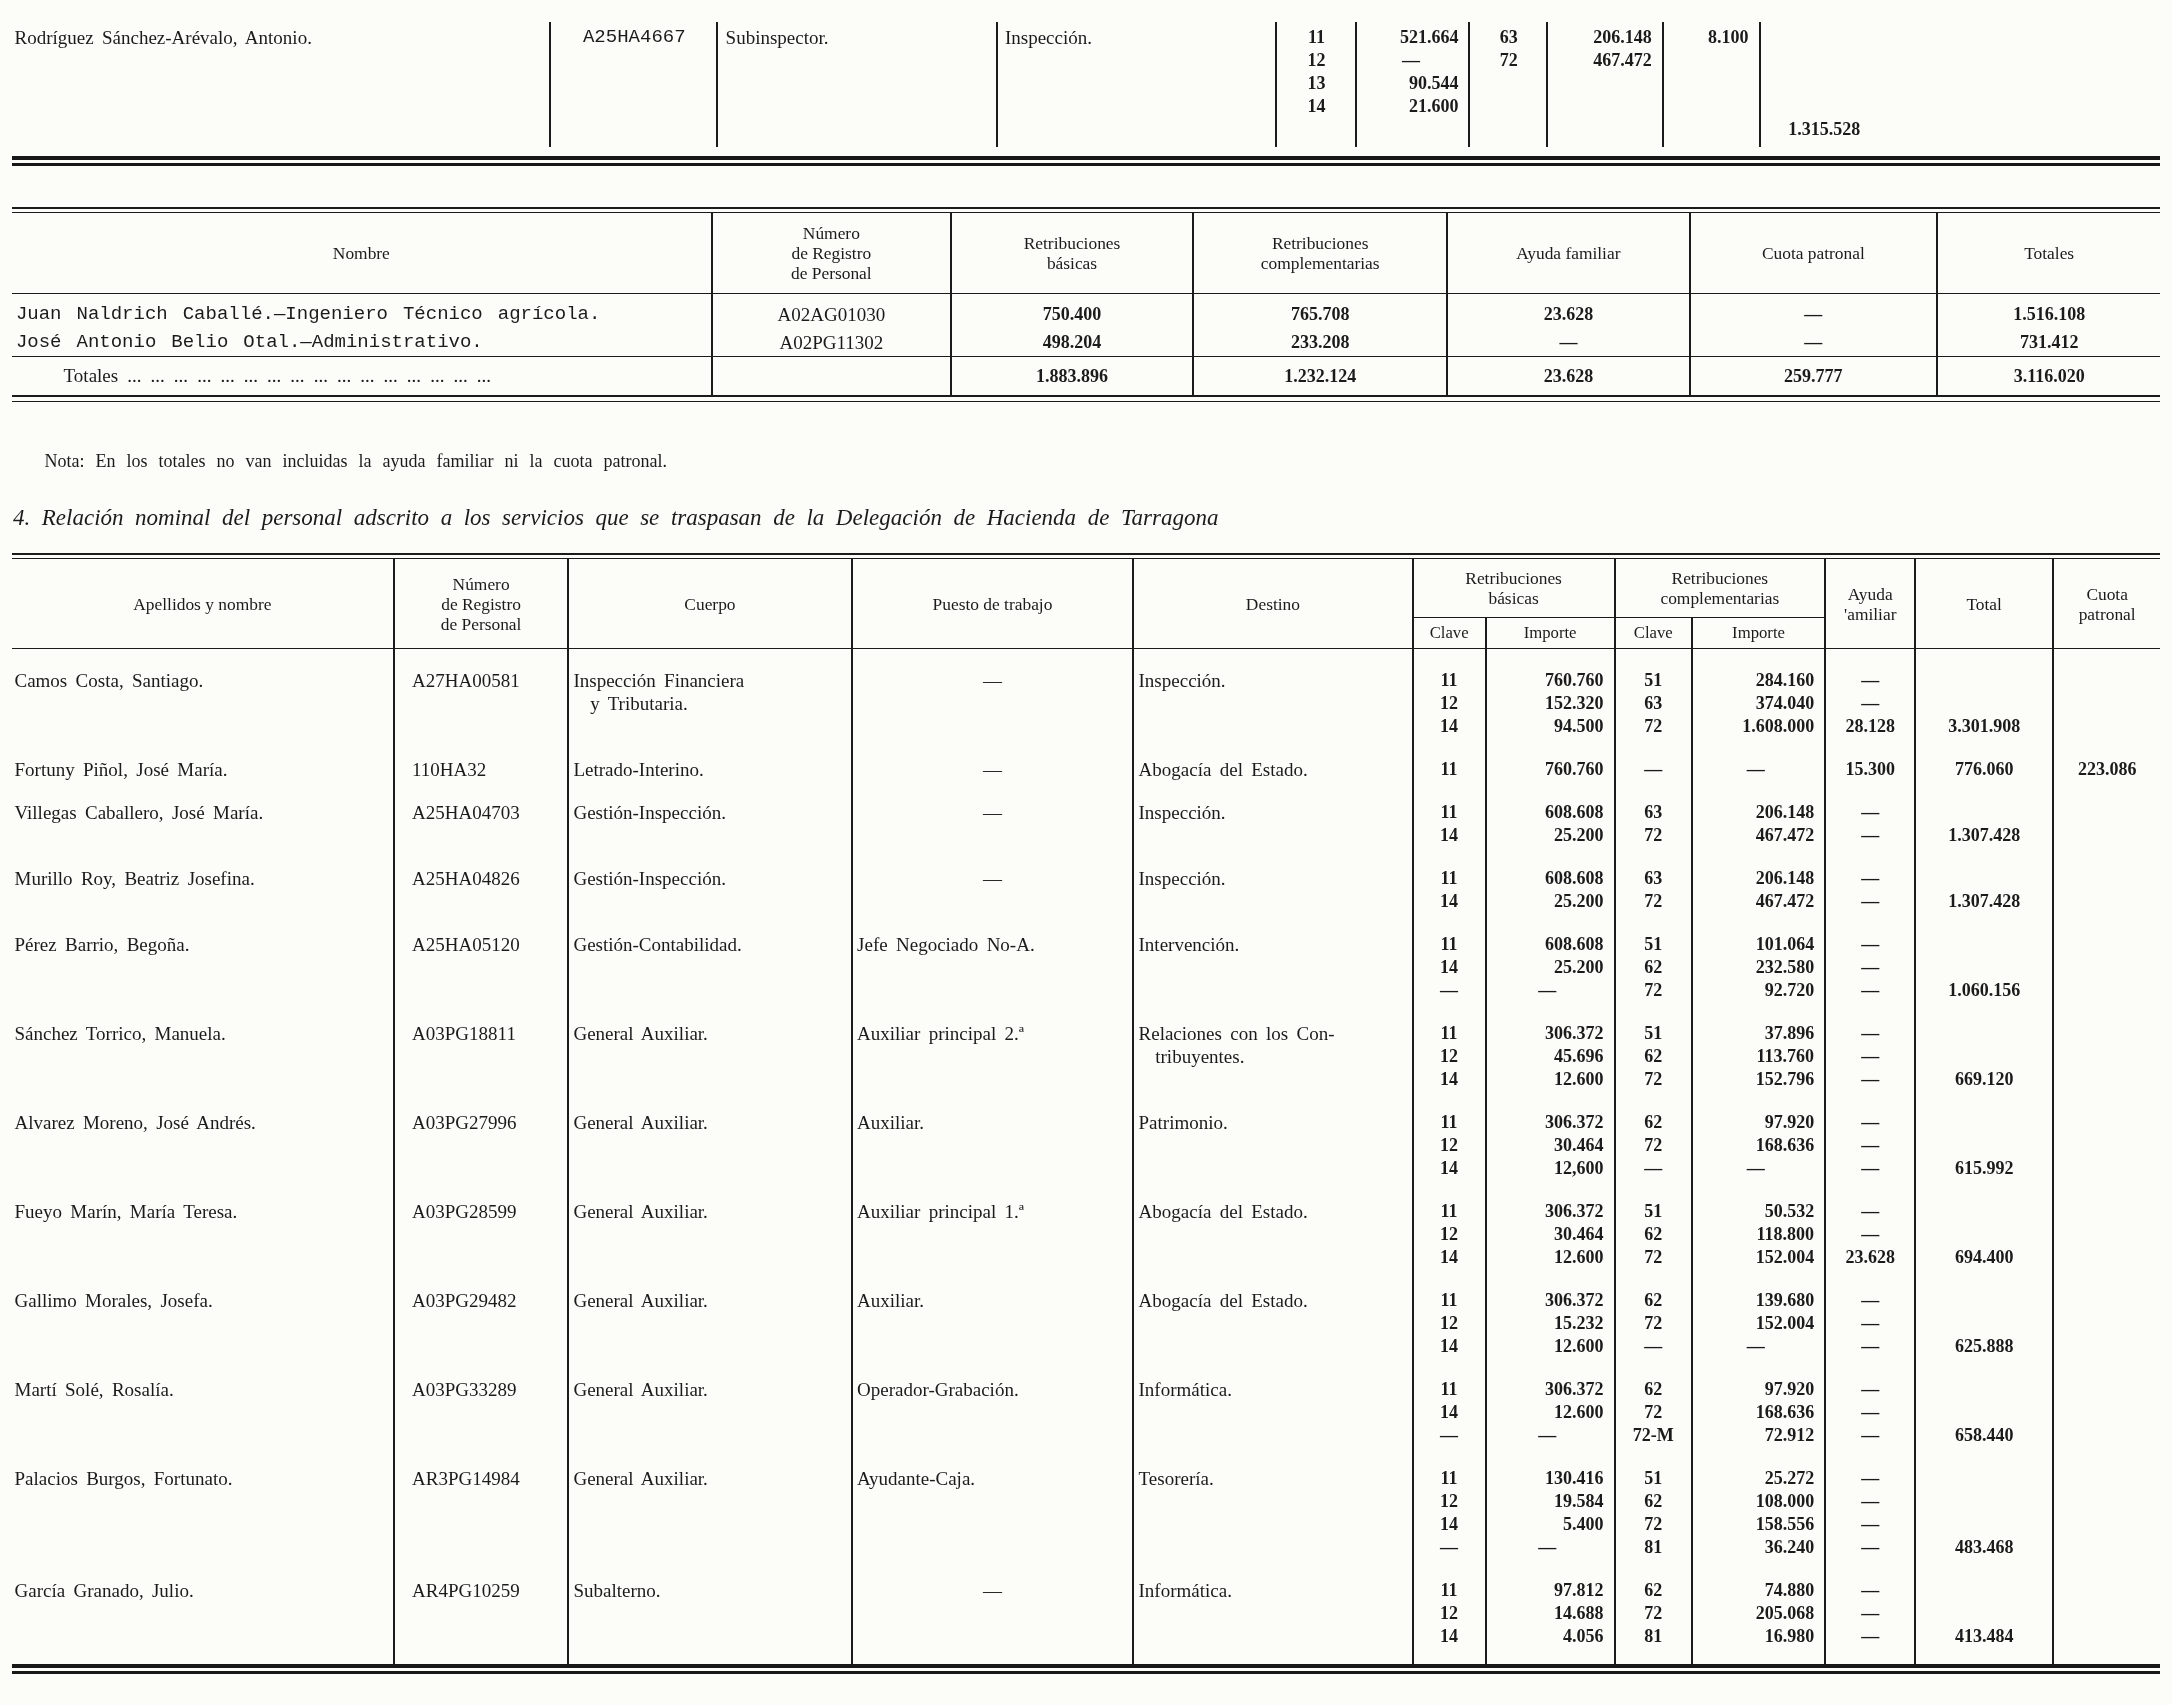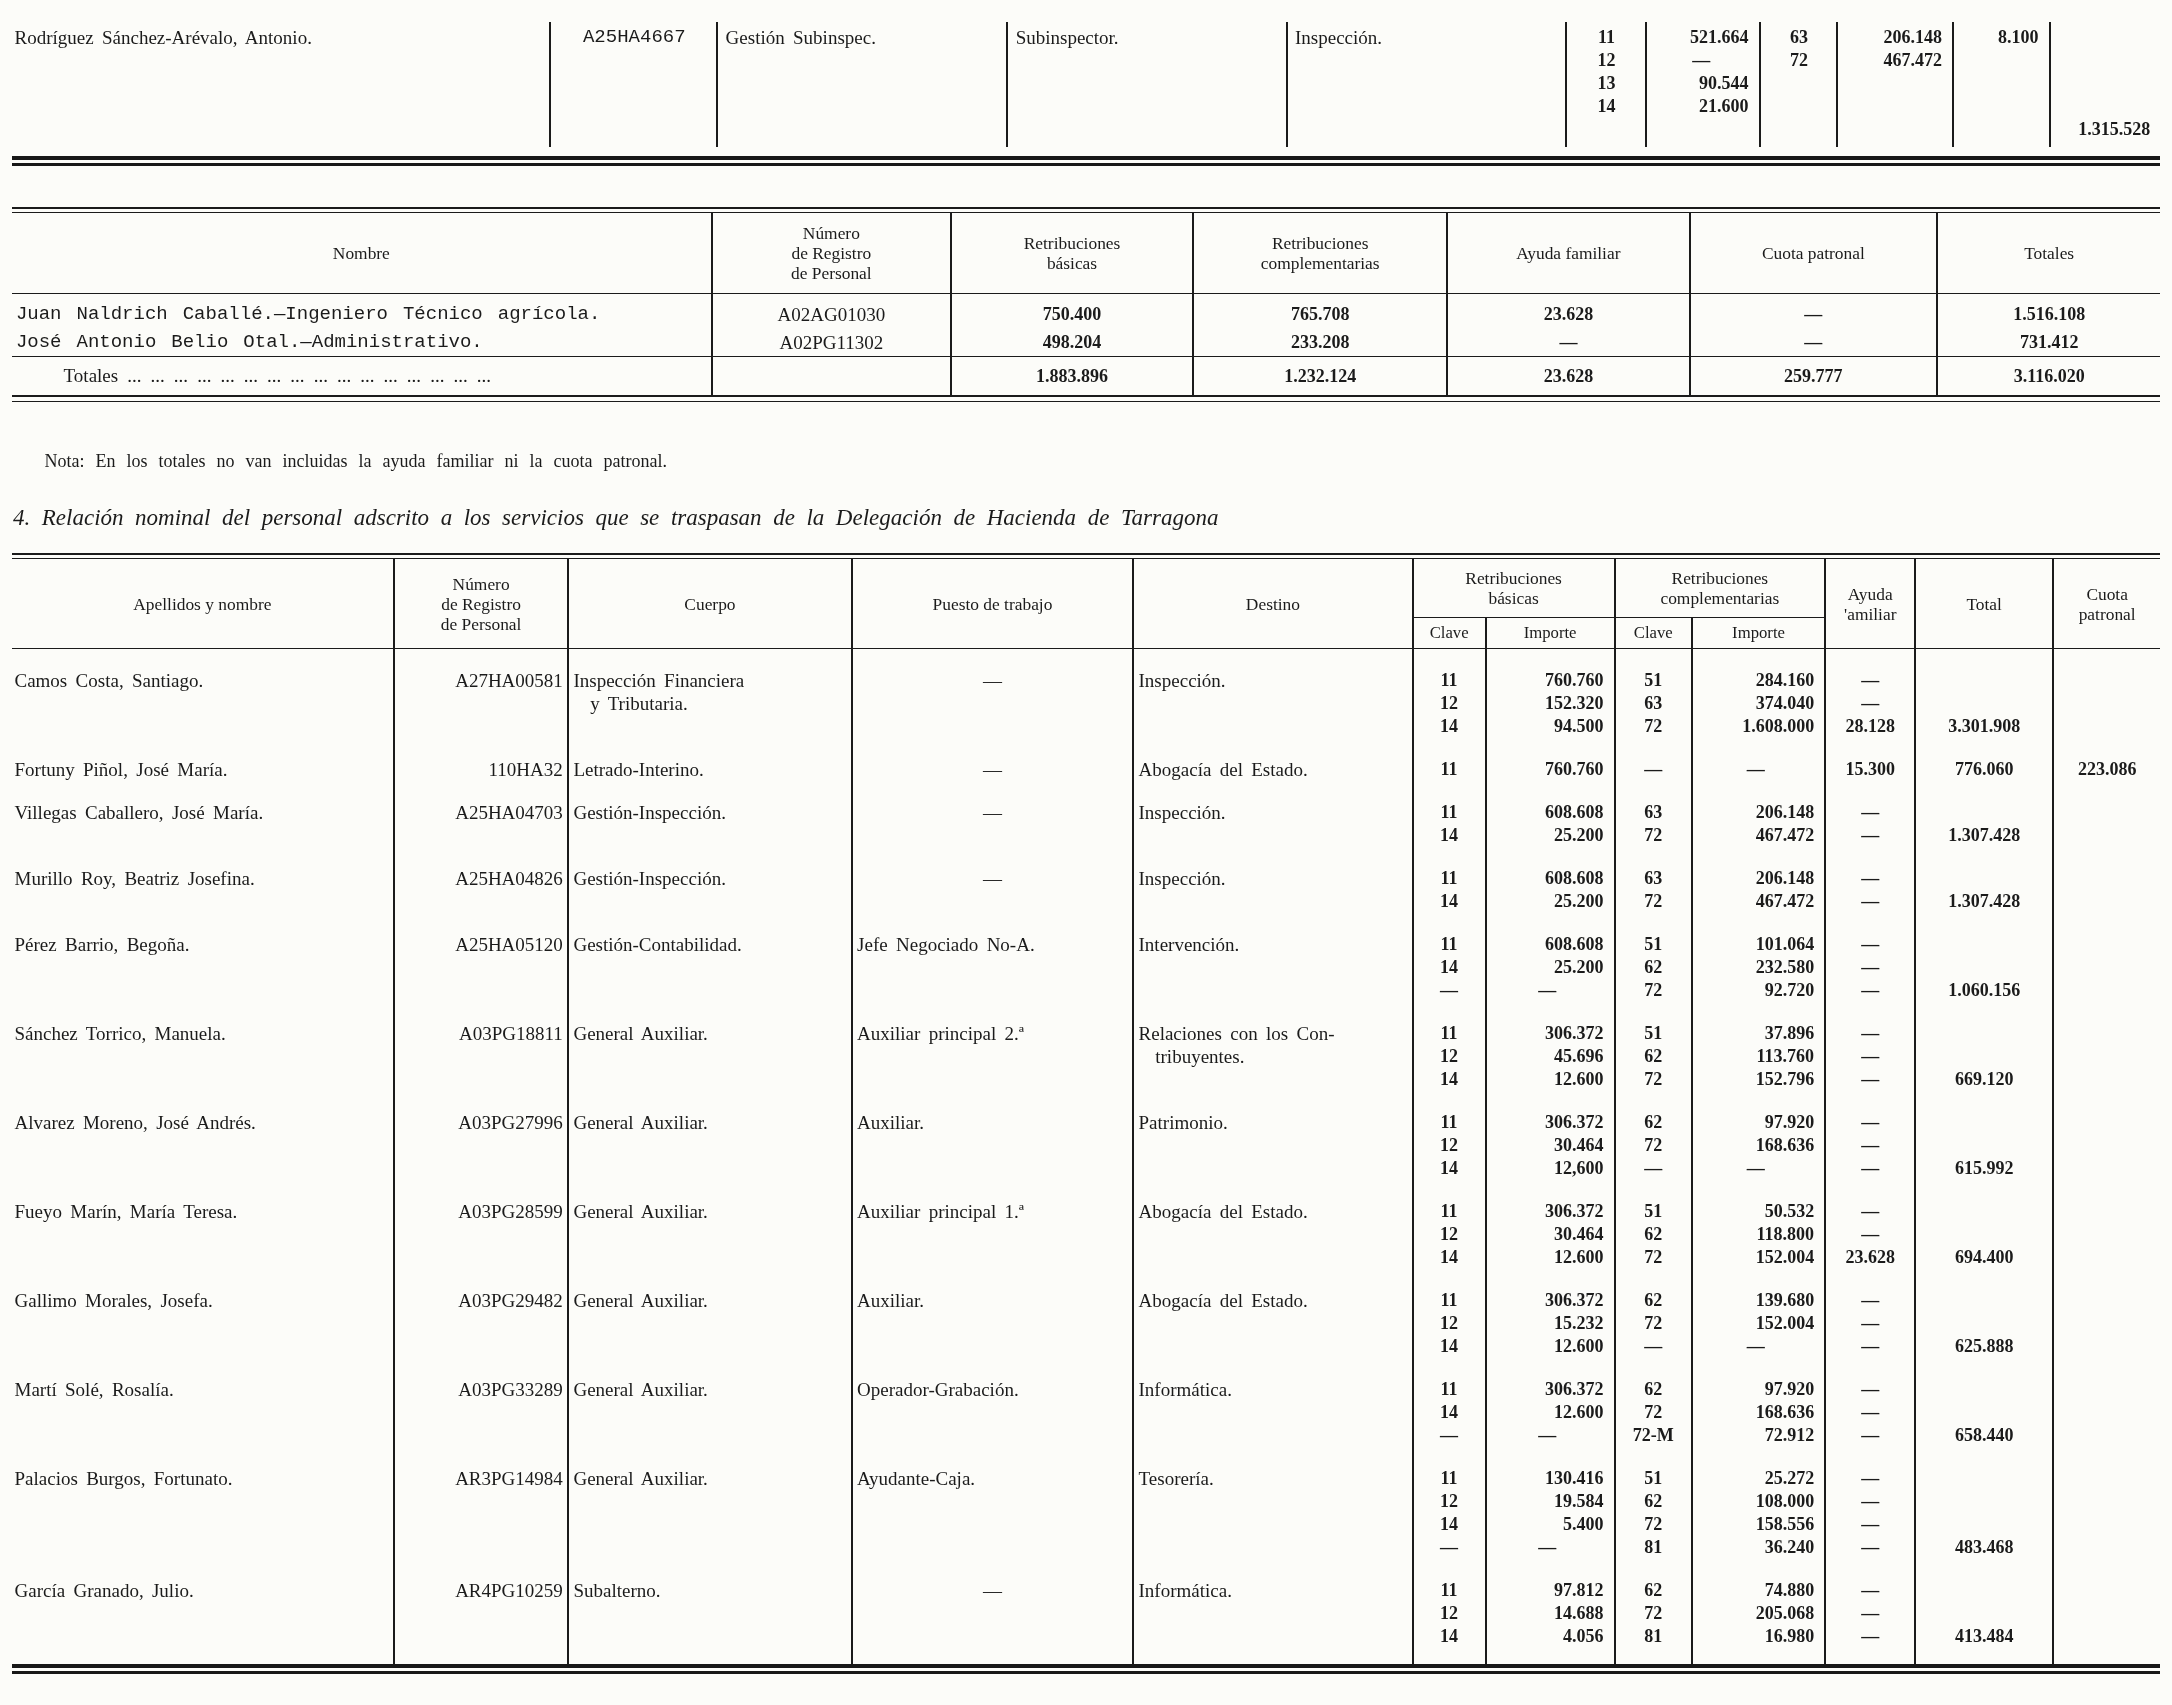--- a/index.html
+++ b/index.html
@@ -61,41 +61,40 @@
   table.main th, table.main td { border-left:2.2px solid #1b1b1b; }
   table.main th.first, table.main td.first { border-left:none; }
   table.main thead th {
     font-weight:400; font-size:17.4px; text-align:center; vertical-align:middle;
     white-space:pre-line; line-height:20px; padding:8.7px 2.9px; border-bottom:1.4px solid #1b1b1b;
   }
   table.main thead tr.sub th { font-size:16.7px; padding:5px 8px; }
   table.main tbody td { vertical-align:top; padding:20px 4.3px 0 4.3px; line-height:23px; }
   table.main tbody tr:last-child td { padding-bottom:16px; }
   table.main td.m-name { text-align:left; padding-left:2.9px; word-spacing:3.6px; white-space:pre-wrap; }
-  table.main td.m-reg { text-align:right; white-space:nowrap;padding-left:17px; }
+  table.main td.m-reg { text-align:left; white-space:nowrap;padding-left:17px; }
   table.main td.m-text { text-align:left; word-spacing:3.6px; white-space:pre-wrap; }
   table.main td.m-dash { text-align:center; }
   table.main td.m-num { font-weight:700; font-size:18px; }
   table.main td.m-num .ln { height:23px; line-height:23px; white-space:nowrap; }
   table.main td.m-clave { text-align:center; }
   table.main td.m-importe { text-align:right; padding-right:10px; }
   table.main td.m-importe .ln.dash { text-align:center; }
   table.main td.m-ayuda, table.main td.m-total, table.main td.m-cuota { text-align:center; }
   .main-block .hrule { margin-top:0; }
 </style>
 </head>
 <body>
 
 <div class="page">
 
   <section class="cont-block">
     <div class="cont-row">
       <div class="c firstcol w-name cell-text">Rodríguez Sánchez-Arévalo, Antonio.</div>
       <div class="c w-reg cell-center">A25HA4667</div>
-      <div class="c w-cuerpo cell-text">Gestión Subinspec.</div>
       <div class="c w-puesto cell-text">Subinspector.</div>
       <div class="c w-destino cell-text">Inspección.</div>
       <div class="c w-cl num-col al-c">
           <div class="ln">11</div>
           <div class="ln">12</div>
           <div class="ln">13</div>
           <div class="ln">14</div>
           <div class="ln">&nbsp;</div>
         </div>
       <div class="c w-im num-col al-r">

